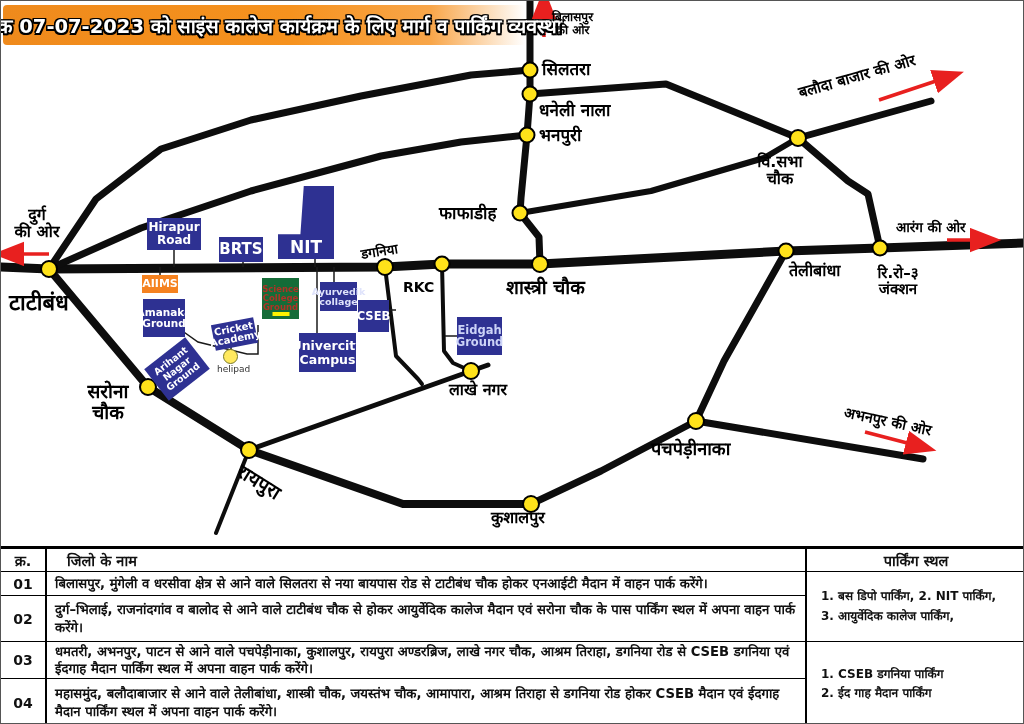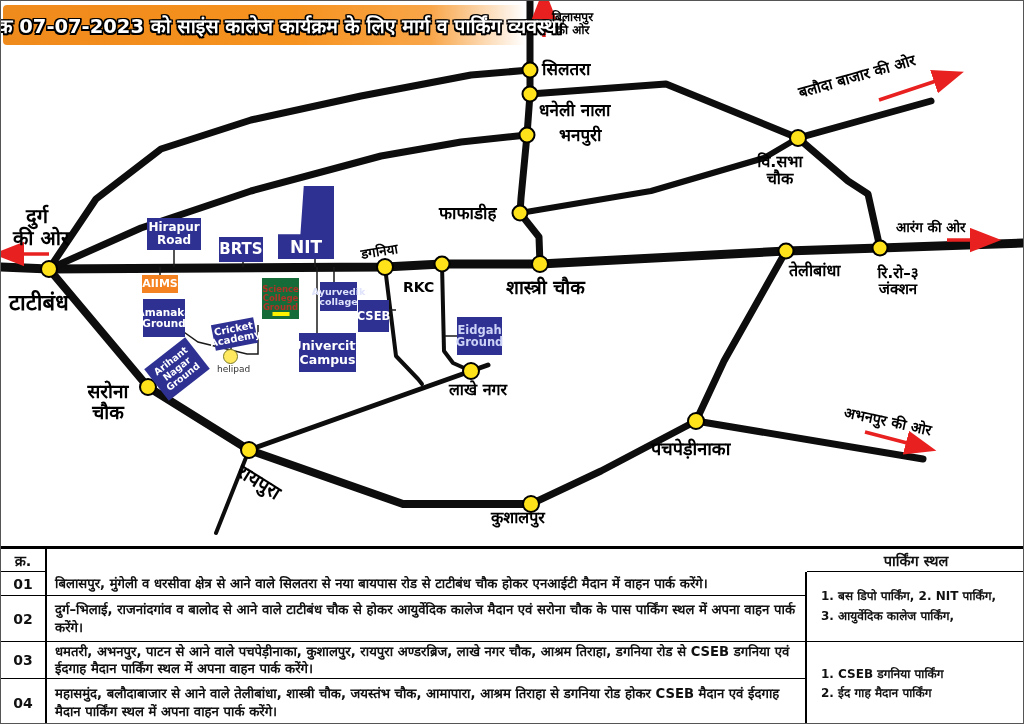--- a/index.html
+++ b/index.html
@@ -146,30 +146,30 @@
 
     <div class="titlebar">
       <div class="t">दिनांक 07-07-2023 को साइंस कालेज कार्यक्रम के लिए मार्ग व पार्किंग व्यवस्था</div>
     </div>
 
     <div class="lbl ctr" style="left:551px;top:10px;font-size:12px;">
       <div>बिलासपुर</div>
       <div>की ओर</div>
     </div>
     <div class="lbl" style="left:798px;top:84px;font-size:15px;transform:rotate(-16deg);transform-origin:left center;">बलौदा बाजार की ओर</div>
-    <div class="lbl ctr" style="left:12px;top:205px;font-size:20px;width:48px;">
+    <div class="lbl ctr" style="left:12px;top:205px;font-size:16px;width:48px;">
       <div>दुर्ग</div>
       <div>की ओर</div>
     </div>
     <div class="lbl" style="left:895px;top:219px;font-size:13.5px;">आरंग की ओर</div>
     <div class="lbl" style="left:843px;top:404px;font-size:14.5px;transform:rotate(12deg);transform-origin:left center;">अभनपुर की ओर</div>
 
     <div class="lbl" style="left:541px;top:59px;font-size:17px;">सिलतरा</div>
     <div class="lbl" style="left:538px;top:100px;font-size:17px;">धनेली नाला</div>
-    <div class="lbl" style="left:538px;top:125px;font-size:17px;margin-left:20px;">भनपुरी</div>
+    <div class="lbl" style="left:538px;top:125px;font-size:17px;">भनपुरी</div>
     <div class="lbl" style="left:438px;top:203px;font-size:17px;">फाफाडीह</div>
     <div class="lbl ctr" style="left:748px;top:152px;width:62px;font-size:16px;">
       <div>वि.सभा</div>
       <div>चौक</div>
     </div>
     <div class="lbl" style="left:8px;top:290px;font-size:22px;">टाटीबंध</div>
     <div class="lbl" style="left:360px;top:246px;font-size:13.5px;transform:rotate(-9deg);transform-origin:left center;">डगनिया</div>
     <div class="lbl" style="left:402px;top:279px;font-size:14px;">RKC</div>
     <div class="lbl" style="left:505px;top:276px;font-size:19px;">शास्त्री चौक</div>
     <div class="lbl" style="left:788px;top:261px;font-size:16px;">तेलीबांधा</div>
@@ -227,20 +227,21 @@
     </div>
     <div class="box" style="left:456px;top:316px;width:45px;height:38px;font-size:11.5px;color:#ccd3f7;">
       <span>Eidgah</span>
       <span>Ground</span>
     </div>
   </div>
 
   <div class="rtable">
 
     <div class="cell sno hdr" style="grid-row:1;grid-column:1;">क्र.</div>
+    <div class="cell hdr" style="grid-row:1;grid-column:2;padding-left:20px;">जिलो के नाम</div>
     <div class="cell hdr last" style="grid-row:1;grid-column:3;justify-content:center;">पार्किंग स्थल</div>
 
     <div class="cell sno" style="grid-row:2;grid-column:1;">01</div>
     <div class="cell rowtxt" style="grid-row:2;grid-column:2;">बिलासपुर, मुंगेली व धरसीवा क्षेत्र से आने वाले सिलतरा से नया बायपास रोड से टाटीबंध चौक होकर एनआईटी मैदान में वाहन पार्क करेंगे।</div>
 
     <div class="cell sno" style="grid-row:3;grid-column:1;">02</div>
     <div class="cell rowtxt" style="grid-row:3;grid-column:2;">दुर्ग–भिलाई, राजनांदगांव व बालोद से आने वाले टाटीबंध चौक से होकर आयुर्वेदिक कालेज मैदान एवं सरोना चौक के पास पार्किंग स्थल में अपना वाहन पार्क करेंगे।</div>
 
     <div class="cell park last" style="grid-row:2 / span 2;grid-column:3;">
       <div>1. बस डिपो पार्किंग, 2. NIT पार्किंग,</div>

